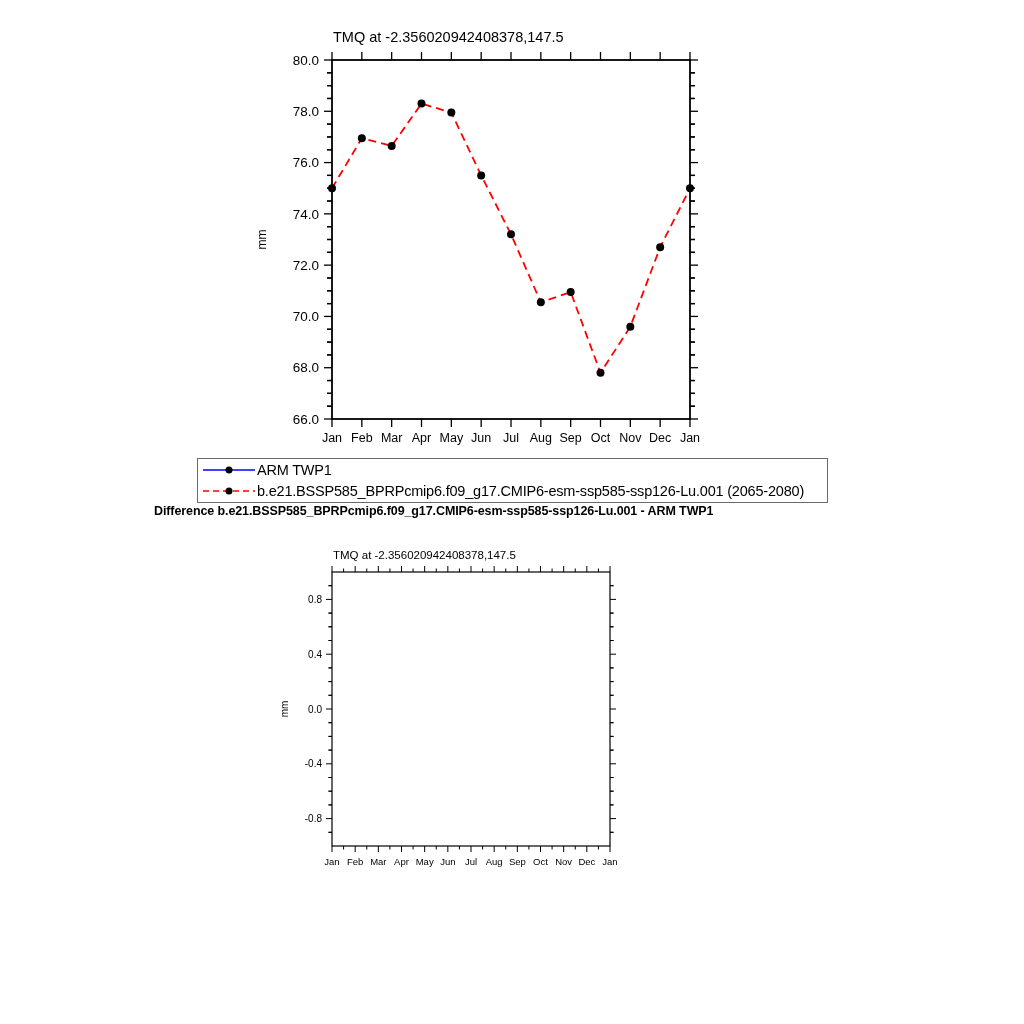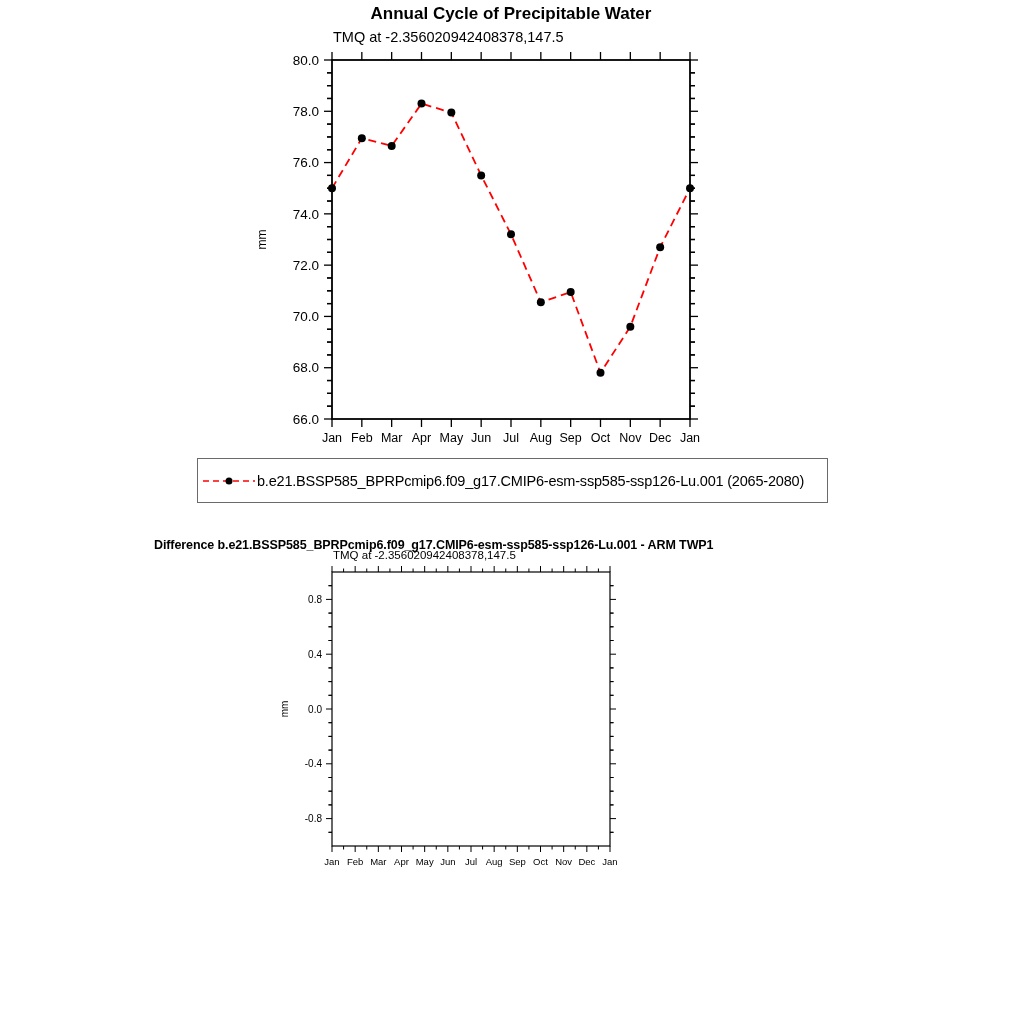--- a/index.html
+++ b/index.html
@@ -11,21 +11,21 @@
              font-weight:bold;font-size:17px;white-space:nowrap;}
   .top-subtitle{position:absolute;left:333px;top:29px;font-size:14.5px;white-space:nowrap;}
   .legend{position:absolute;left:197px;top:458px;width:631px;height:45px;
           border:1px solid #6a6a6a;background:#fff;box-sizing:border-box;
           display:flex;flex-direction:column;justify-content:center;}
   .legend-row{display:flex;align-items:center;height:21px;padding-left:3px;}
   .legend-label{font-size:14.5px;white-space:nowrap;letter-spacing:-0.2px;}
   .sample{flex:0 0 auto;}
   .sample line{stroke-width:1.6;fill:none;}
   .sample.dashed line{stroke-dasharray:6,4;}
-  .bottom-title{position:absolute;left:154px;top:538px;width:416px;text-align:center;
+  .bottom-title{position:absolute;left:154px;top:504px;width:416px;text-align:center;
                 font-weight:bold;font-size:12.5px;white-space:nowrap;letter-spacing:-0.1px;}
   .bottom-subtitle{position:absolute;left:333px;top:549px;font-size:11.5px;white-space:nowrap;}
 </style>
 </head>
 <body>
 
 <div class="page">
 
   <svg id="charts-svg" width="1024" height="1024" viewBox="0 0 1024 1024">
       <g>
@@ -336,24 +336,30 @@
           <text x="322" y="818.6" dy="0.35em" text-anchor="end" font-size="10">-0.8</text>
           <text x="322" y="763.8" dy="0.35em" text-anchor="end" font-size="10">-0.4</text>
           <text x="322" y="709" dy="0.35em" text-anchor="end" font-size="10">0.0</text>
           <text x="322" y="654.2" dy="0.35em" text-anchor="end" font-size="10">0.4</text>
           <text x="322" y="599.4" dy="0.35em" text-anchor="end" font-size="10">0.8</text>
         </g>
         <text x="288" y="709" text-anchor="middle" font-size="10" transform="rotate(-90 288 709)">mm</text>
       </g>
     </svg>
 
-  <div class="top-title">Annual Cycle of Precipitable Water</div>
   <div class="top-subtitle">TMQ at -2.356020942408378,147.5</div>
 
   <div class="legend">
+    <div class="legend-row">
+      <svg class="sample" width="56" height="20">
+        <line x1="2" y1="10" x2="54" y2="10" stroke="#0000ff"></line>
+        <circle cx="28" cy="10" r="3.5" fill="#000000"></circle>
+      </svg>
+      <span class="legend-label">ARM TWP1</span>
+    </div>
     <div class="legend-row">
       <svg class="sample dashed" width="56" height="20">
         <line x1="2" y1="10" x2="54" y2="10" stroke="#ff0000"></line>
         <circle cx="28" cy="10" r="3.5" fill="#000000"></circle>
       </svg>
       <span class="legend-label">b.e21.BSSP585_BPRPcmip6.f09_g17.CMIP6-esm-ssp585-ssp126-Lu.001 (2065-2080)</span>
     </div>
   </div>
 
   <div class="bottom-title">Difference b.e21.BSSP585_BPRPcmip6.f09_g17.CMIP6-esm-ssp585-ssp126-Lu.001 - ARM TWP1</div>

